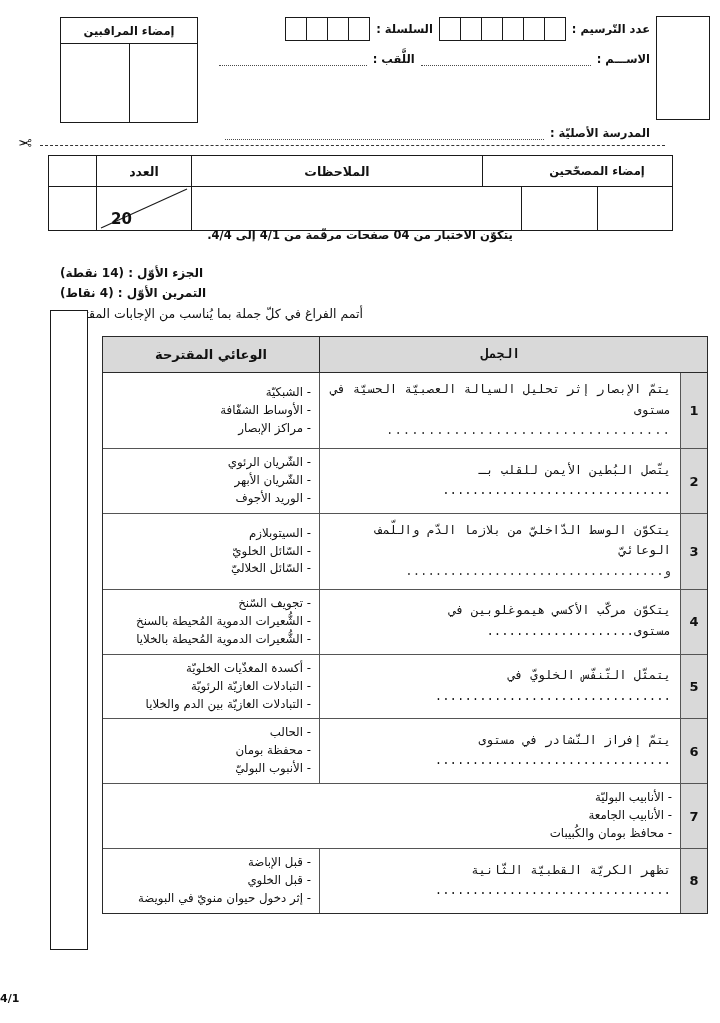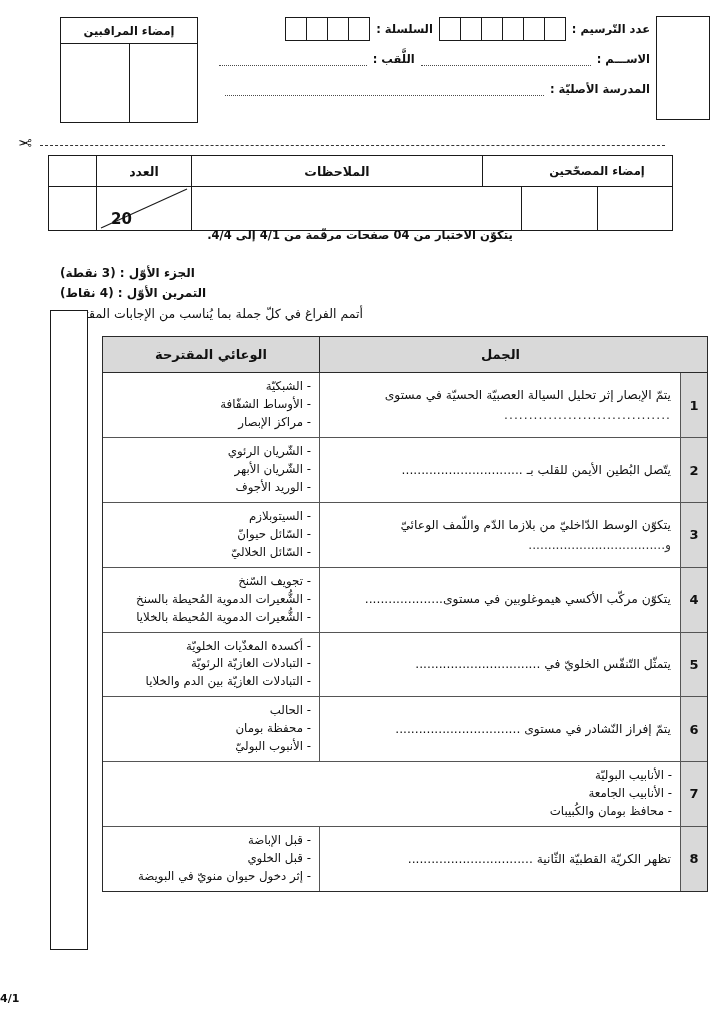--- a/index.html
+++ b/index.html
@@ -48,21 +48,21 @@
   }
 
   .field-row {
     display: flex;
     align-items: center;
     justify-content: flex-start;
     height: 30px;
     gap: 6px;
   }
   .field-row.second { height: 30px; }
-  .field-row.third  { height: 30px; }
+  .field-row.third  { height: 30px; margin-top: 44px; }
 
   .field-label {
     font-size: 11.5px;
     white-space: nowrap;
     font-weight: 600;
     letter-spacing: 0;
   }
 
   .boxcells {
     display: flex;
@@ -252,20 +252,21 @@
   .a-sentence {
     flex: 1 1 auto;
     border-left: 1.2px solid #555;
     padding: 7px 9px 7px 9px;
     font-size: 12.3px;
     line-height: 1.65;
     text-align: right;
     display: flex;
     flex-direction: column;
     justify-content: center;
+    font-family: Liberation Mono, monospace;
   }
   .a-answers {
     flex: 0 0 200px;
     padding: 5px 8px 5px 8px;
     font-size: 11.8px;
     line-height: 1.52;
     text-align: right;
     display: flex;
     flex-direction: column;
     justify-content: center;
@@ -385,21 +386,21 @@
         </svg>
         <span class="score-value">20</span>
       </div>
       <div class="m-blank"></div>
     </div>
   </div>
 
   <div class="pages-note">يتكوّن الاختبار من 04 صفحات مرقّمة من 4/1 إلى 4/4.</div>
 
   <div class="headings">
-    <div class="h-part">الجزء الأوّل : (3 نقطة)</div>
+    <div class="h-part">الجزء الأوّل : (14 نقطة)</div>
     <div class="h-ex">التمرين الأوّل : (4 نقاط)</div>
     <div class="h-instr">أتمم الفراغ في كلّ جملة بما يُناسب من الإجابات المقترحة.</div>
   </div>
 
   <div class="grade-strip"></div>
 
   <div class="answers">
 
     <div class="a-row header">
       <div class="a-num"></div>
@@ -434,21 +435,21 @@
     </div>
 
     <div class="a-row">
       <div class="a-num">3</div>
       <div class="a-sentence">
         <span class="sent-line">يتكوّن الوسط الدّاخليّ من بلازما الدّم  واللّمف الوعائيّ</span>
         <span class="sent-dots">و...................................</span>
       </div>
       <div class="a-answers">
         <span class="ans-item">- السيتوبلازم</span>
-        <span class="ans-item">- السّائل حيوانّ</span>
+        <span class="ans-item">- السّائل الخلويّ</span>
         <span class="ans-item">- السّائل الخلاليّ</span>
       </div>
     </div>
 
     <div class="a-row">
       <div class="a-num">4</div>
       <div class="a-sentence">
         <span class="sent-line">يتكوّن مركّب الأكسي هيموغلوبين في مستوى....................</span>
         <span class="sent-dots"></span>
       </div>

